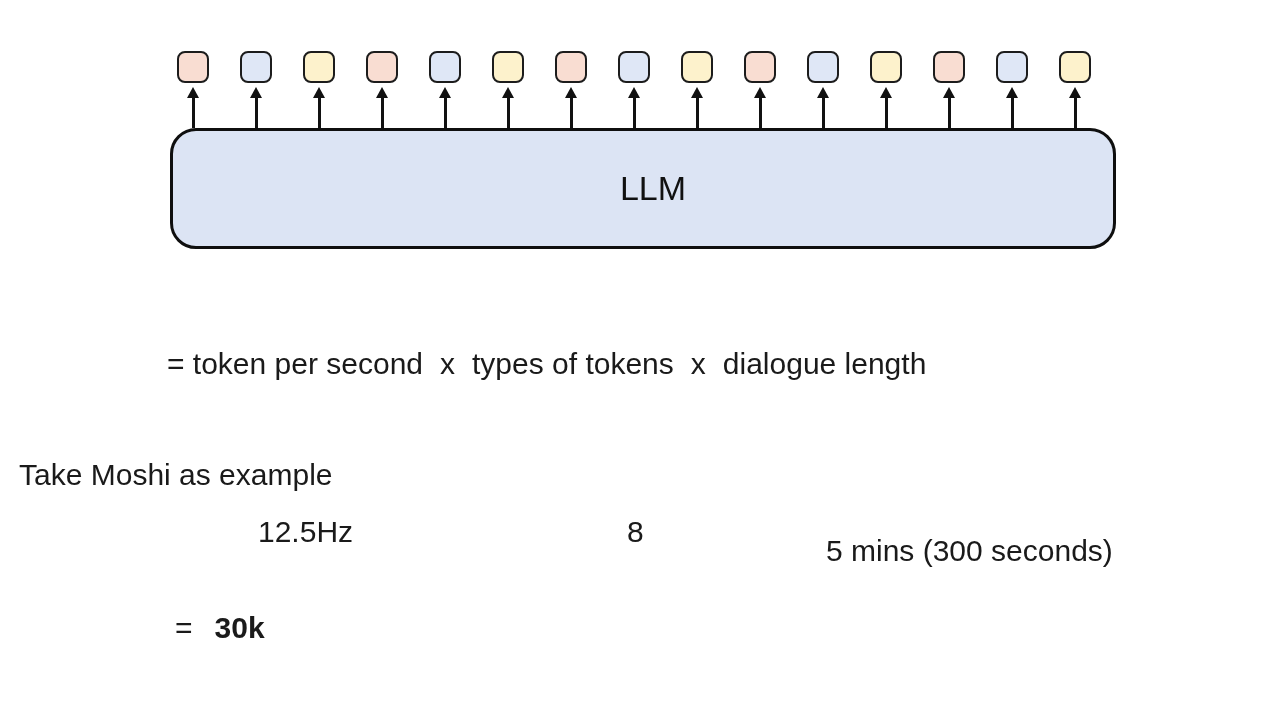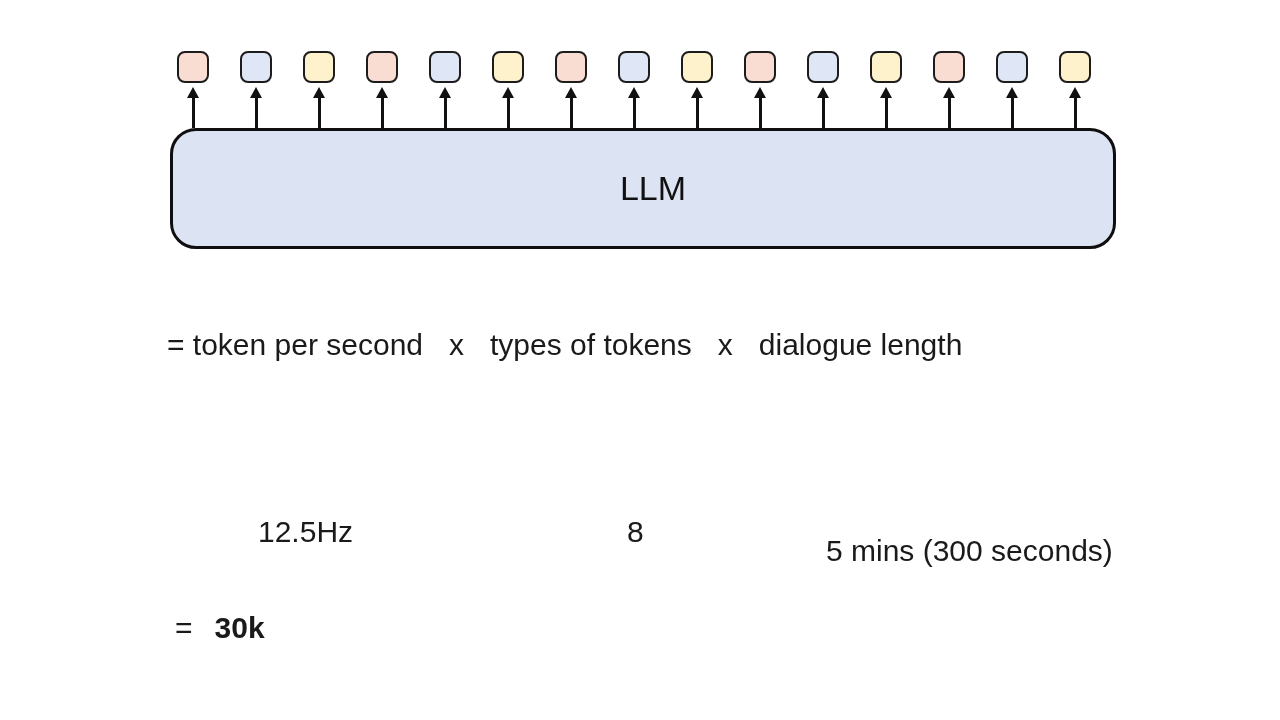--- a/index.html
+++ b/index.html
@@ -62,23 +62,23 @@
   }
   
   .line {
     position: absolute;
     font-size: 30px;
     line-height: 34px;
     white-space: pre;
   }
   .seq-line1 { left: 167px; top: 302px; }
   .seq-line2 {
-    left: 167px; top: 328px;
+    left: 167px; top: 347px;
     display: flex;
-    column-gap: 26px;
+    column-gap: 17px;
   }
   .heading   { left: 19px;  top: 458px; }
   .val-rate  { left: 250px; top: 515px; margin-left: 8px; }
   .val-types { left: 627px; top: 515px; }
   .val-len   { left: 826px; top: 515px; margin-top: 19px; }
   .result {
     left: 175px; top: 611px;
     display: flex;
     column-gap: 10px;
   }
@@ -173,20 +173,21 @@
 
 
   <div class="line seq-line2">
     <span>= token per second</span>
     <span>x</span>
     <span>types of tokens</span>
     <span>x</span>
     <span>dialogue length</span>
   </div>
 
+  <div class="line heading">Take Moshi as example</div>
 
   <div class="line val-rate">12.5Hz</div>
   <div class="line val-types">8</div>
   <div class="line val-len">5 mins (300 seconds)</div>
 
   <div class="line result">
     <span>=</span>
     <span class="bold">30k</span>
   </div>
 

